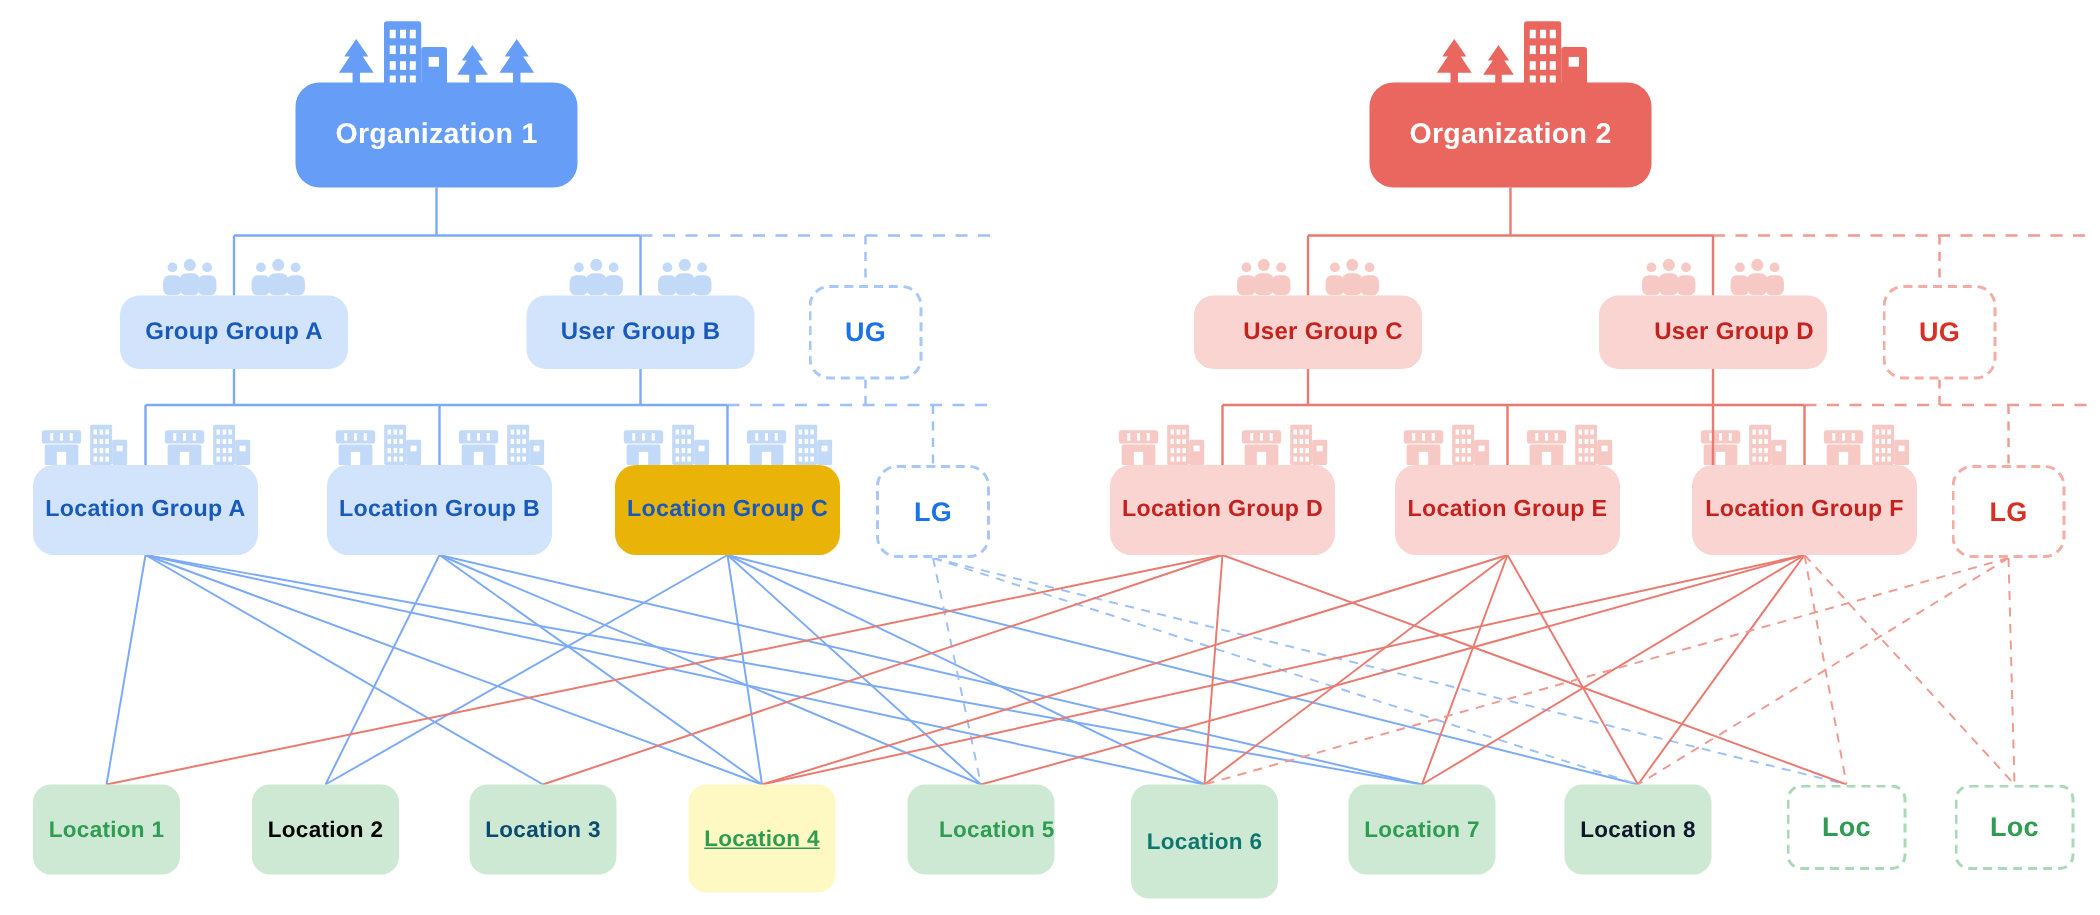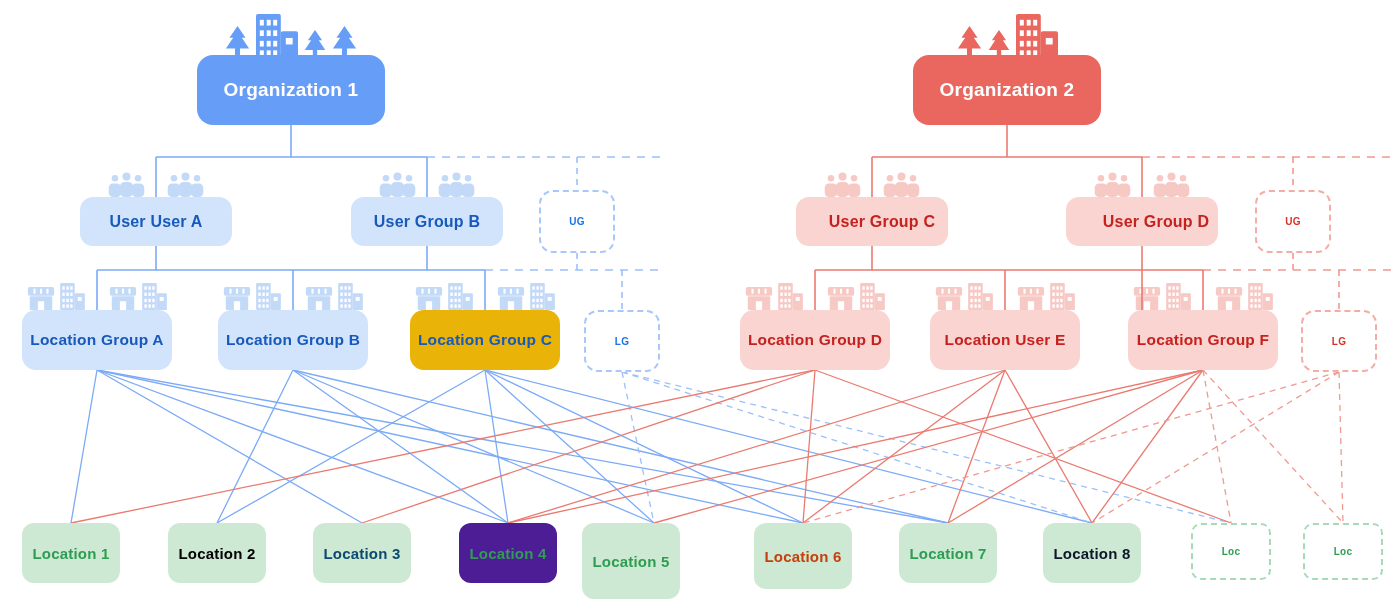--- a/index.html
+++ b/index.html
@@ -10,21 +10,21 @@
   #lines-svg{position:absolute;left:0;top:0;z-index:1;}
   .iconrow{position:absolute;display:flex;align-items:flex-end;justify-content:center;z-index:0;}
   .node{
     position:absolute;display:flex;align-items:center;justify-content:center;
     font-weight:bold;box-sizing:border-box;z-index:2;text-align:center;letter-spacing:.2px;
   }
   .org{color:#fff;font-size:19px;border-radius:16px;}
   .group{border-radius:13px;font-size:16px;}
   .lgroup{border-radius:14px;font-size:15.5px;}
   .loc{border-radius:12px;font-size:15px;}
-  .dashedbox{border:2px dashed;background:#fff;border-radius:14px;font-size:10px;}
+  .dashedbox{border:2px dashed;background:#fff;border-radius:14px;font-size:18px;}
   .icon{display:block;}
 </style>
 </head>
 <body>
 
 <div id="diagram">
   <svg id="lines-svg" width="1400" height="610" viewBox="0 0 1400 610">
       <line x1="291" y1="125" x2="291" y2="157" stroke="#7BAAF7" stroke-width="1.6"></line>
       <line x1="156" y1="157" x2="427" y2="157" stroke="#7BAAF7" stroke-width="1.6"></line>
       <line x1="427" y1="157" x2="660" y2="157" stroke="#9DC0F9" stroke-width="1.6" stroke-dasharray="8 7"></line>
@@ -146,21 +146,21 @@
             <circle fill="#C3D9F8" cx="7" cy="6.5" r="3.4"></circle>
             <circle fill="#C3D9F8" cx="19" cy="4.8" r="4.2"></circle>
             <circle fill="#C3D9F8" cx="31" cy="6.5" r="3.4"></circle>
             <rect fill="#C3D9F8" x="0.5" y="12" width="13" height="14" rx="4.5"></rect>
             <rect fill="#C3D9F8" x="12" y="10.5" width="14" height="15.5" rx="5"></rect>
             <rect fill="#C3D9F8" x="24.5" y="12" width="13" height="14" rx="4.5"></rect>
           </svg>
         </span>
       </div>
       <div class="node group" style="left: 80px; top: 197px; width: 152px; height: 49px; background: rgb(210, 227, 252); color: rgb(24, 90, 188);">
-        <span>User User A</span>
+        <span>Group Group A</span>
       </div>
       <div class="iconrow" style="left: 352px; top: 172px; width: 150px;">
         <span style="margin-right:11px;">
           <svg class="icon" width="37" height="25" viewBox="0 0 38 26">
             <circle fill="#C3D9F8" cx="7" cy="6.5" r="3.4"></circle>
             <circle fill="#C3D9F8" cx="19" cy="4.8" r="4.2"></circle>
             <circle fill="#C3D9F8" cx="31" cy="6.5" r="3.4"></circle>
             <rect fill="#C3D9F8" x="0.5" y="12" width="13" height="14" rx="4.5"></rect>
             <rect fill="#C3D9F8" x="12" y="10.5" width="14" height="15.5" rx="5"></rect>
             <rect fill="#C3D9F8" x="24.5" y="12" width="13" height="14" rx="4.5"></rect>
@@ -569,21 +569,21 @@
             <rect fill="#fff" x="5.6" y="14" width="2.1" height="3"></rect>
             <rect fill="#fff" x="9" y="14" width="2.1" height="3"></rect>
             <rect fill="#fff" x="2" y="19" width="2.1" height="3"></rect>
             <rect fill="#fff" x="5.6" y="19" width="2.1" height="3"></rect>
             <rect fill="#fff" x="9" y="19" width="2.1" height="3"></rect>
             <rect fill="#fff" x="15.6" y="12.5" width="3.6" height="3.4"></rect>
           </svg>
         </span>
       </div>
       <div class="node lgroup" style="left: 930px; top: 310px; width: 150px; height: 60px; background: rgb(250, 212, 208); color: rgb(197, 34, 31);">
-        <span>Location User E</span>
+        <span>Location Group E</span>
       </div>
       <div class="iconrow" style="left: 1128px; top: 283px; width: 150px;">
         <svg class="icon" width="28" height="25" viewBox="0 0 22 20">
           <rect fill="#F6C9C5" x="0.5" y="1.5" width="21" height="7" rx="1.5"></rect>
           <rect fill="#F6C9C5" x="2" y="9" width="18" height="11" rx="1"></rect>
           <rect fill="#fff" x="5" y="3" width="1.6" height="4"></rect>
           <rect fill="#fff" x="10.2" y="3" width="1.6" height="4"></rect>
           <rect fill="#fff" x="15.4" y="3" width="1.6" height="4"></rect>
           <rect fill="#fff" x="8.5" y="13" width="5" height="7"></rect>
         </svg>
@@ -644,27 +644,27 @@
       </div>
       <div class="node loc" style="left: 22px; top: 523px; width: 98px; height: 60px; background: rgb(205, 233, 211); color: rgb(46, 157, 82);">
         <span>Location 1</span>
       </div>
       <div class="node loc" style="left: 168px; top: 523px; width: 98px; height: 60px; background: rgb(205, 233, 211); color: #000000;">
         <span>Location 2</span>
       </div>
       <div class="node loc" style="left: 313px; top: 523px; width: 98px; height: 60px; background: rgb(205, 233, 211); color: #0c4a6e;">
         <span>Location 3</span>
       </div>
-      <div class="node loc" style="left: 459px; top: 523px; width: 98px; height: 60px; background: #4c1d95; color: rgb(46, 157, 82);">
+      <div class="node loc" style="left: 459px; top: 523px; width: 98px; height: 72px; background: #fef9c3; color: rgb(46, 157, 82); text-decoration: underline;">
         <span>Location 4</span>
       </div>
-      <div class="node loc" style="left: 582px; top: 523px; width: 98px; height: 76px; background: rgb(205, 233, 211); color: rgb(46, 157, 82);">
+      <div class="node loc" style="left: 605px; top: 523px; width: 98px; height: 60px; background: rgb(205, 233, 211); color: rgb(46, 157, 82); justify-content: flex-end;">
         <span>Location 5</span>
       </div>
-      <div class="node loc" style="left: 754px; top: 523px; width: 98px; height: 66px; background: rgb(205, 233, 211); color: #c2410c;">
+      <div class="node loc" style="left: 754px; top: 523px; width: 98px; height: 76px; background: rgb(205, 233, 211); color: #0f766e;">
         <span>Location 6</span>
       </div>
       <div class="node loc" style="left: 899px; top: 523px; width: 98px; height: 60px; background: rgb(205, 233, 211); color: rgb(46, 157, 82);">
         <span>Location 7</span>
       </div>
       <div class="node loc" style="left: 1043px; top: 523px; width: 98px; height: 60px; background: rgb(205, 233, 211); color: #0f172a;">
         <span>Location 8</span>
       </div>
       <div class="node dashedbox" style="left: 1191px; top: 523px; width: 80px; height: 57px; border-color: rgb(169, 218, 182); color: rgb(46, 157, 82); border-radius: 10px;">
         <span>Loc</span>

